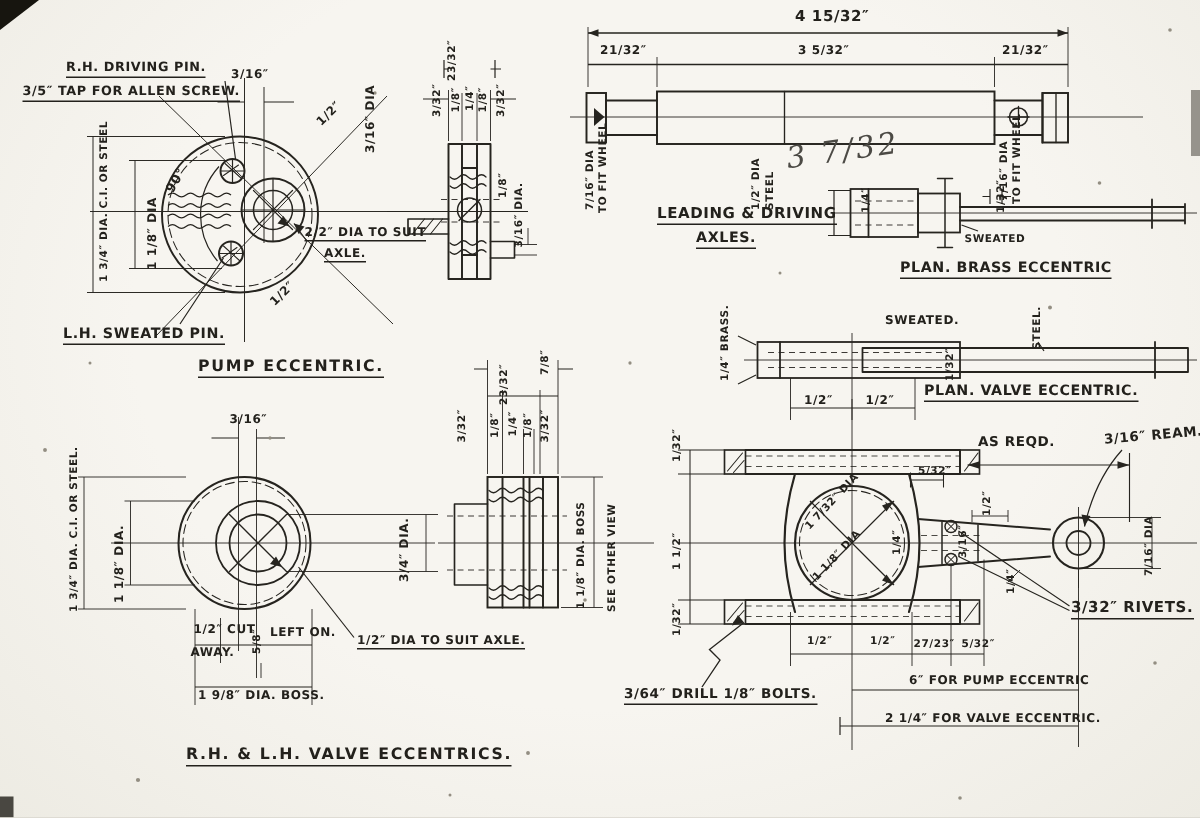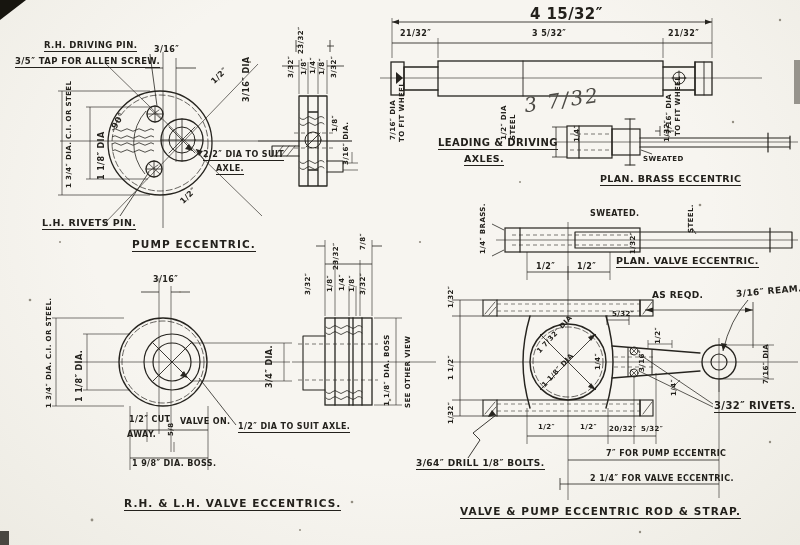--- a/index.html
+++ b/index.html
@@ -215,32 +215,32 @@
 <div class="lb u" style="left:15px;top:57px">3/5″ TAP FOR ALLEN SCREW.</div>
 <div class="lb m" style="left:154px;top:46px">3/16″</div>
 <div class="lb m" style="left:210px;top:80px;transform:rotate(-45deg);transform-origin:0 0">1/2″</div>
 <div class="lb m v" style="left:243px;top:102px">3/16″ DIA</div>
 <div class="lb s v" style="left:66px;top:188px">1 3/4″ DIA. C.I. OR STEEL</div>
 <div class="lb m v" style="left:98px;top:180px">1 1/8″ DIA</div>
 <div class="lb" style="left:110px;top:126px;transform:rotate(-60deg);transform-origin:0 0">90°</div>
 <div class="lb m" style="left:179px;top:200px;transform:rotate(-45deg);transform-origin:0 0">1/2″</div>
 <div class="lb u m" style="left:203px;top:151px">2/2″ DIA TO SUIT</div>
 <div class="lb u m" style="left:216px;top:165px">AXLE.</div>
-<div class="lb u" style="left:42px;top:218px;font-size:9.5px">L.H. RIVETS PIN.</div>
+<div class="lb u" style="left:42px;top:218px;font-size:9.5px">L.H. SWEATED PIN.</div>
 <div class="lb t u" style="left:132px;top:239px">PUMP ECCENTRIC.</div>
 <div class="lb s v" style="left:298px;top:54px">23/32″</div>
 <div class="lb s v" style="left:288px;top:78px">3/32″</div>
 <div class="lb s v" style="left:301px;top:75px">1/8″</div>
 <div class="lb s v" style="left:310px;top:74px">1/4″</div>
 <div class="lb s v" style="left:319px;top:75px">1/8″</div>
 <div class="lb s v" style="left:331px;top:78px">3/32″</div>
 <div class="lb s v" style="left:332px;top:132px">1/8″</div>
 <div class="lb s v" style="left:343px;top:165px">3/16″ DIA.</div>
 
-<div class="lb" style="left:530px;top:7px;font-size:15px">4 15/32″</div>
+<div class="lb" style="left:530px;top:7px;font-size:10px">4 15/32″</div>
 <div class="lb m" style="left:400px;top:30px">21/32″</div>
 <div class="lb m" style="left:532px;top:30px">3 5/32″</div>
 <div class="lb m" style="left:668px;top:30px">21/32″</div>
 <div class="lb s v" style="left:390px;top:140px">7/16″ DIA</div>
 <div class="lb s v" style="left:399px;top:142px">TO FIT WHEEL</div>
 <div class="lb s v" style="left:501px;top:140px">1/2″ DIA</div>
 <div class="lb s v" style="left:510px;top:140px">STEEL</div>
 <div class="lb pencil" style="left:524px;top:88px">3 7/32</div>
 <div class="lb s v" style="left:666px;top:134px">7/16″ DIA</div>
 <div class="lb s v" style="left:675px;top:136px">TO FIT WHEEL</div>
@@ -258,21 +258,21 @@
 <div class="lb s v" style="left:630px;top:254px">1/32″</div>
 <div class="lb u" style="left:616px;top:256px;font-size:9.5px">PLAN. VALVE ECCENTRIC.</div>
 
 <div class="lb m" style="left:153px;top:276px">3/16″</div>
 <div class="lb s v" style="left:46px;top:408px">1 3/4″ DIA. C.I. OR STEEL.</div>
 <div class="lb m v" style="left:76px;top:402px">1 1/8″ DIA.</div>
 <div class="lb m v" style="left:266px;top:388px">3/4″ DIA.</div>
 <div class="lb m" style="left:129px;top:416px">1/2″ CUT</div>
 <div class="lb m" style="left:127px;top:431px">AWAY.</div>
 <div class="lb s v" style="left:168px;top:436px">5/8″</div>
-<div class="lb m" style="left:180px;top:418px">VALVE ON.</div>
+<div class="lb m" style="left:180px;top:418px">LEFT ON.</div>
 <div class="lb u m" style="left:238px;top:423px">1/2″ DIA TO SUIT AXLE.</div>
 <div class="lb m" style="left:132px;top:460px">1 9/8″ DIA. BOSS.</div>
 <div class="lb t u" style="left:124px;top:498px">R.H. &amp; L.H. VALVE ECCENTRICS.</div>
 <div class="lb s v" style="left:360px;top:250px">7/8″</div>
 <div class="lb s v" style="left:333px;top:270px">23/32″</div>
 <div class="lb s v" style="left:305px;top:295px">3/32″</div>
 <div class="lb s v" style="left:327px;top:292px">1/8″</div>
 <div class="lb s v" style="left:339px;top:291px">1/4″</div>
 <div class="lb s v" style="left:349px;top:292px">1/8″</div>
 <div class="lb s v" style="left:360px;top:295px">3/32″</div>
@@ -291,19 +291,18 @@
 <div class="lb" style="left:652px;top:291px;font-size:9px">AS REQD.</div>
 <div class="lb" style="left:736px;top:287px;font-size:9px;transform:rotate(-5deg)">3/16″ REAM.</div>
 <div class="lb s v" style="left:763px;top:384px">7/16″ DIA</div>
 <div class="lb s v" style="left:655px;top:344px">1/2″</div>
 <div class="lb s v" style="left:639px;top:372px">3/16″</div>
 <div class="lb s v" style="left:671px;top:396px">1/4″</div>
 <div class="lb u" style="left:714px;top:401px;font-size:10px">3/32″ RIVETS.</div>
 <div class="lb u" style="left:416px;top:459px;font-size:9px">3/64″ DRILL 1/8″ BOLTS.</div>
 <div class="lb s" style="left:538px;top:424px">1/2″</div>
 <div class="lb s" style="left:580px;top:424px">1/2″</div>
-<div class="lb s" style="left:609px;top:426px">20/32″</div>
+<div class="lb s" style="left:609px;top:426px">27/23″</div>
 <div class="lb s" style="left:641px;top:426px">5/32″</div>
-<div class="lb m" style="left:606px;top:450px">7″ FOR PUMP ECCENTRIC</div>
+<div class="lb m" style="left:606px;top:450px">6″ FOR PUMP ECCENTRIC</div>
 <div class="lb m" style="left:590px;top:475px">2 1/4″ FOR VALVE ECCENTRIC.</div>
-<div class="lb t u" style="left:460px;top:506px">VALVE &amp; PUMP ECCENTRIC ROD &amp; STRAP.</div>
 
 </div>
 
 </body></html>

